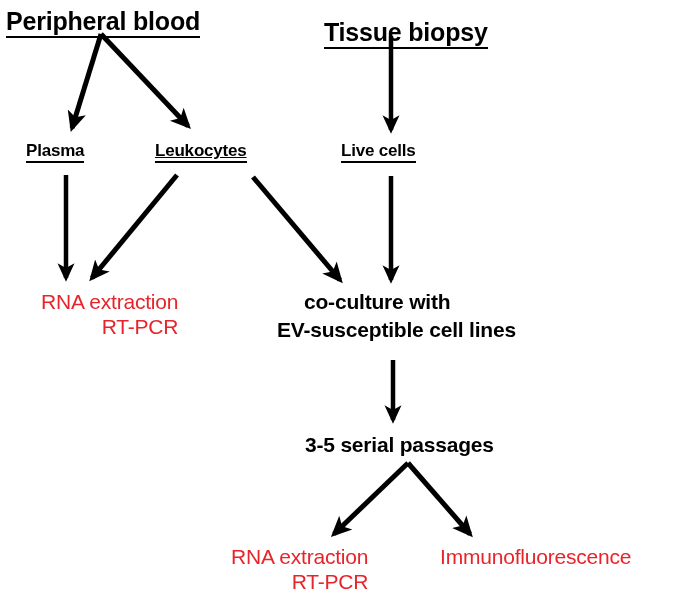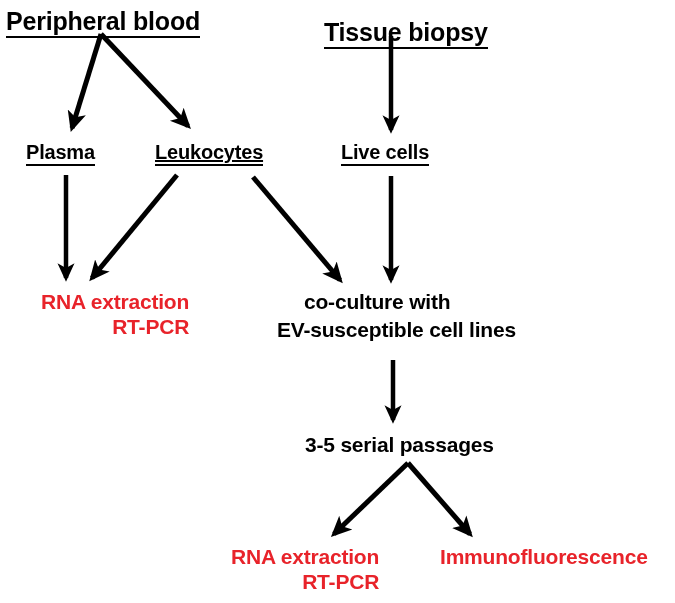--- a/index.html
+++ b/index.html
@@ -34,36 +34,36 @@
     font-size: 25px;
     color: #000000;
     letter-spacing: -0.2px;
   }
   .hdr .u {
     border-bottom: 2.5px solid #000000;
     padding-bottom: 1px;
   }
   .lvl2 {
     font-weight: bold;
-    font-size: 20px;
+    font-size: 17px;
     color: #000000;
     letter-spacing: -0.2px;
   }
   .lvl2 .u {
     border-bottom: 2.5px solid #000000;
     padding-bottom: 1px;
   }
   .plain {
     font-weight: bold;
     font-size: 21px;
     color: #000000;
     letter-spacing: -0.2px;
   }
   .red {
-    font-weight: bold;
+    font-weight: normal;
     font-size: 21px;
     letter-spacing: -0.2px;
   }
   .line2 { display: block; }
 </style>
 </head>
 <body>
 
 <div id="canvas">
 

